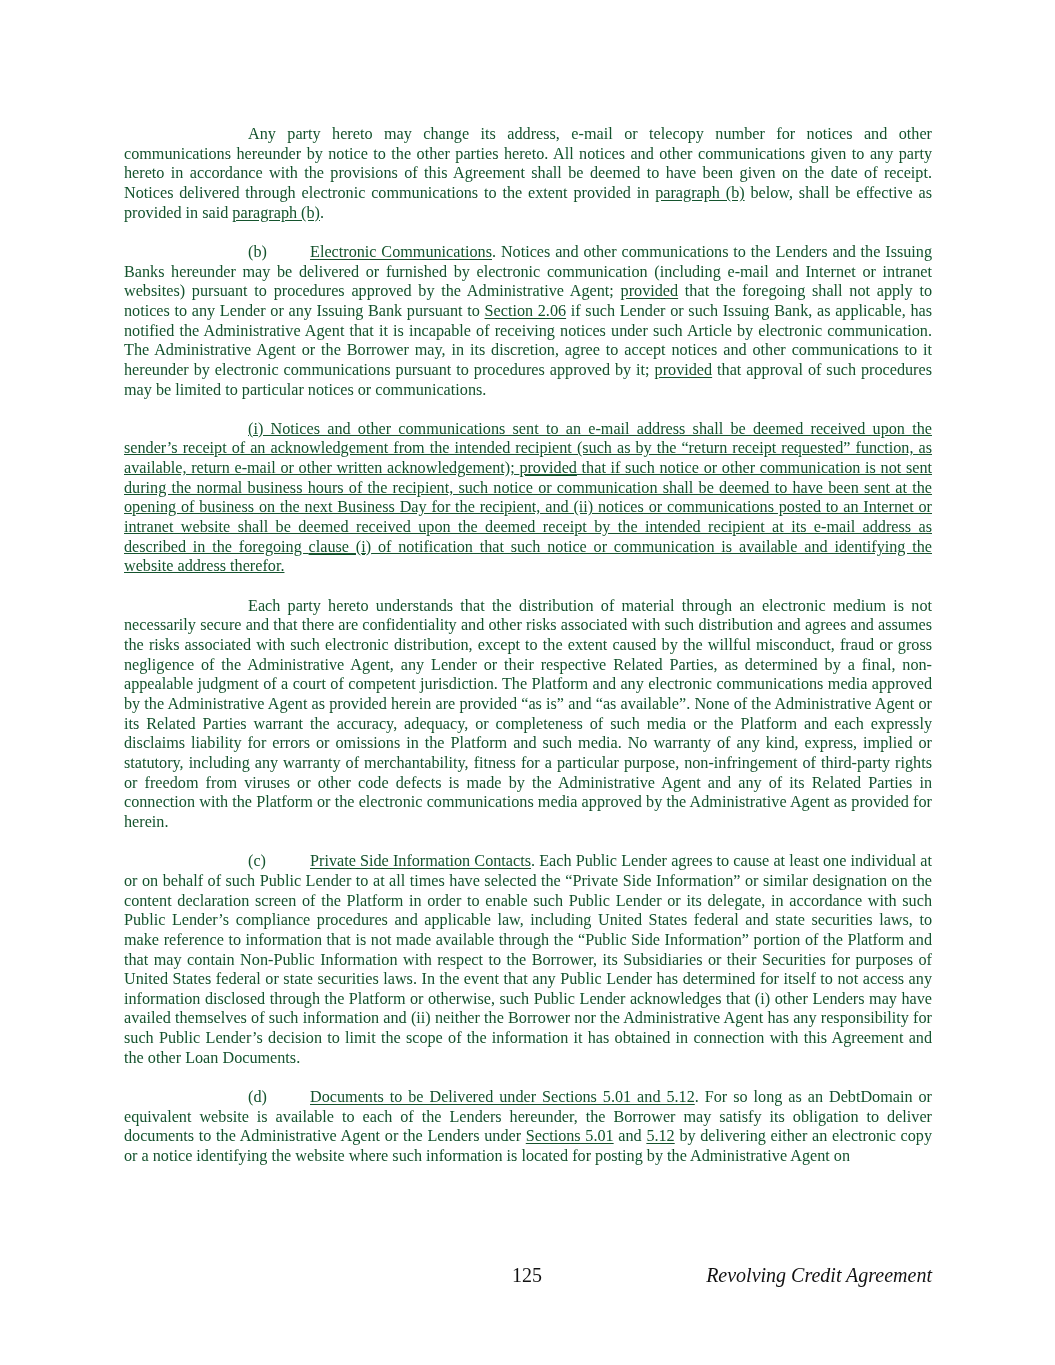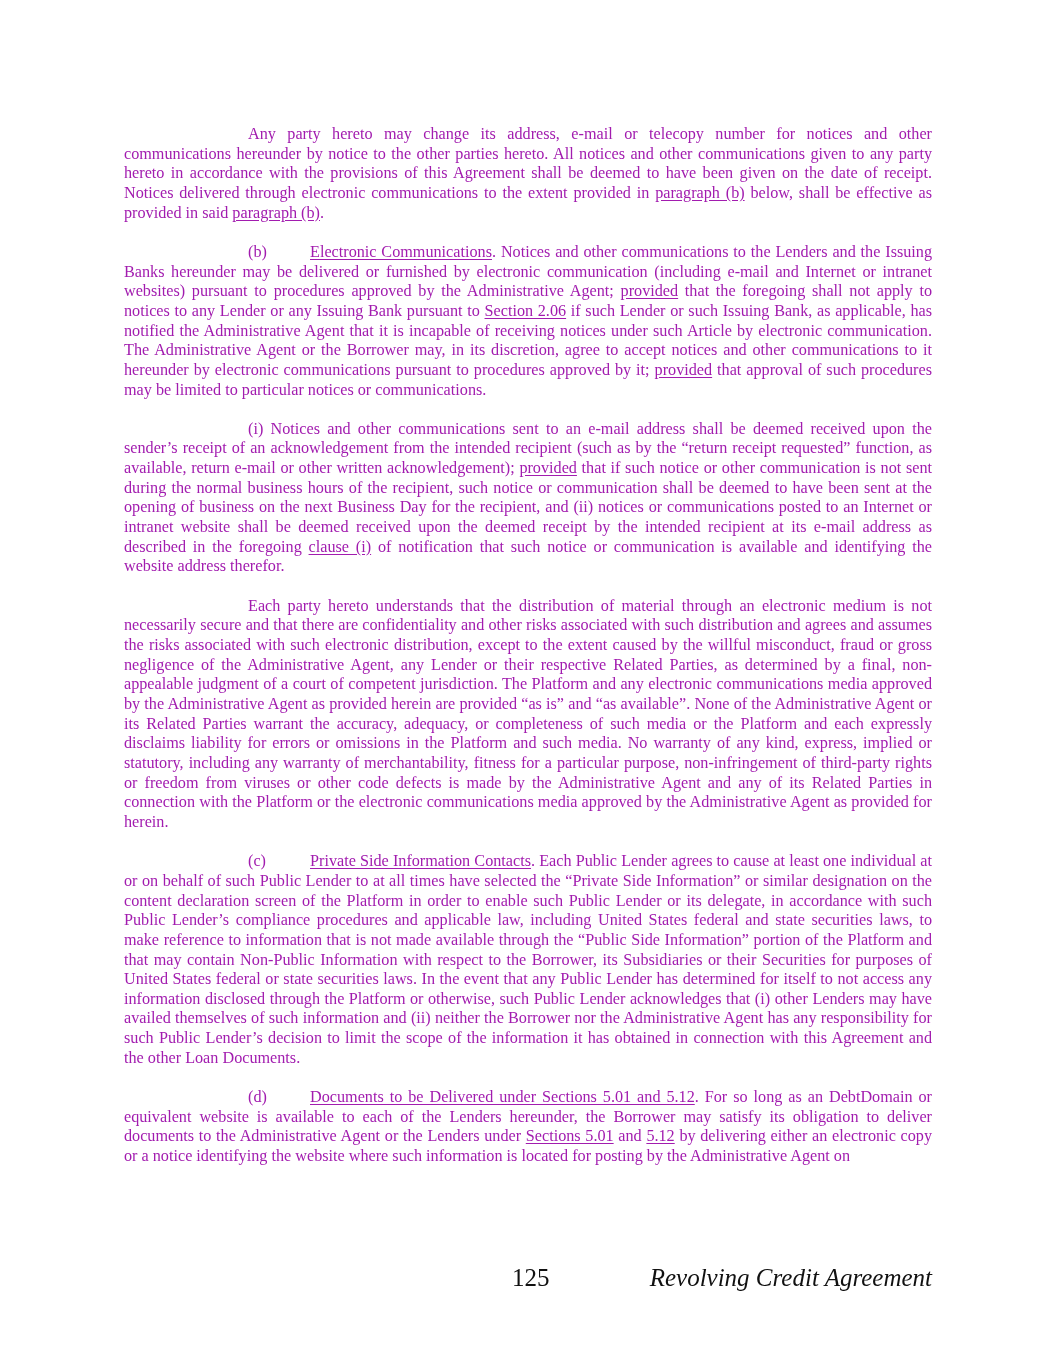--- a/index.html
+++ b/index.html
@@ -1,29 +1,29 @@
 <!DOCTYPE html>
 <html><head>
 <meta charset="utf-8">
 <style>
   html, body { margin: 0; padding: 0; background: #ffffff; }
   body { width: 1055px; height: 1365px; position: relative; overflow: hidden; }
   .page {
     position: absolute; left: 124px; top: 125px; width: 808px;
     font-family: "Liberation Serif", "DejaVu Serif", serif;
-    font-size: 16.2px; line-height: 19.65px; color: #a21caf;
+    font-size: 16.2px; line-height: 19.65px; color: #14532d;
     text-align: justify;
   }
   .para { margin: 0 0 19.65px 0; text-indent: 124px; }
-  .para.sub { text-indent: 124px; }
+  .para.sub { text-indent: 124px; text-decoration: underline; }
   .label { display: inline-block; text-indent: 0; width: 62px; }
   .u { text-decoration: underline; text-underline-offset: 2px; }
   .footer {
     position: absolute; top: 1264px; left: 0; width: 1055px; height: 24px;
-    font-family: "Liberation Serif", "DejaVu Serif", serif; font-size: 25px; color: #111111; text-decoration: underline;
+    font-family: "Liberation Serif", "DejaVu Serif", serif; font-size: 20px; color: #111111; text-decoration: underline;
   }
   .pageno { position: absolute; left: 512px; top: 0; }
   .doctitle { position: absolute; right: 123px; top: 0; font-style: italic; text-align: right; }
 </style>
 </head>
 <body>
 
 <div class="page">
 
   <p class="para"><span>Any party hereto may change its address, e-mail or telecopy number for notices and other communications hereunder by notice to the other parties hereto. All notices and other communications given to any party hereto in accordance with the provisions of this Agreement shall be deemed to have been given on the date of receipt.  Notices delivered through electronic communications to the extent provided in </span><span class="u">paragraph (b)</span><span> below, shall be effective as provided in said </span><span class="u">paragraph (b)</span><span>.</span></p>

